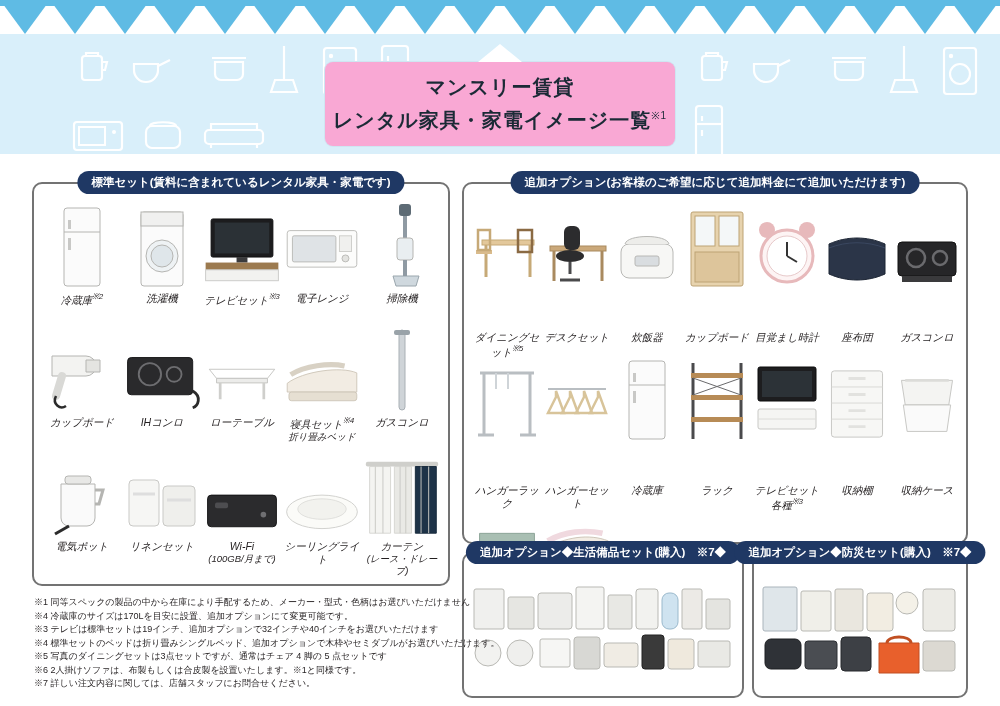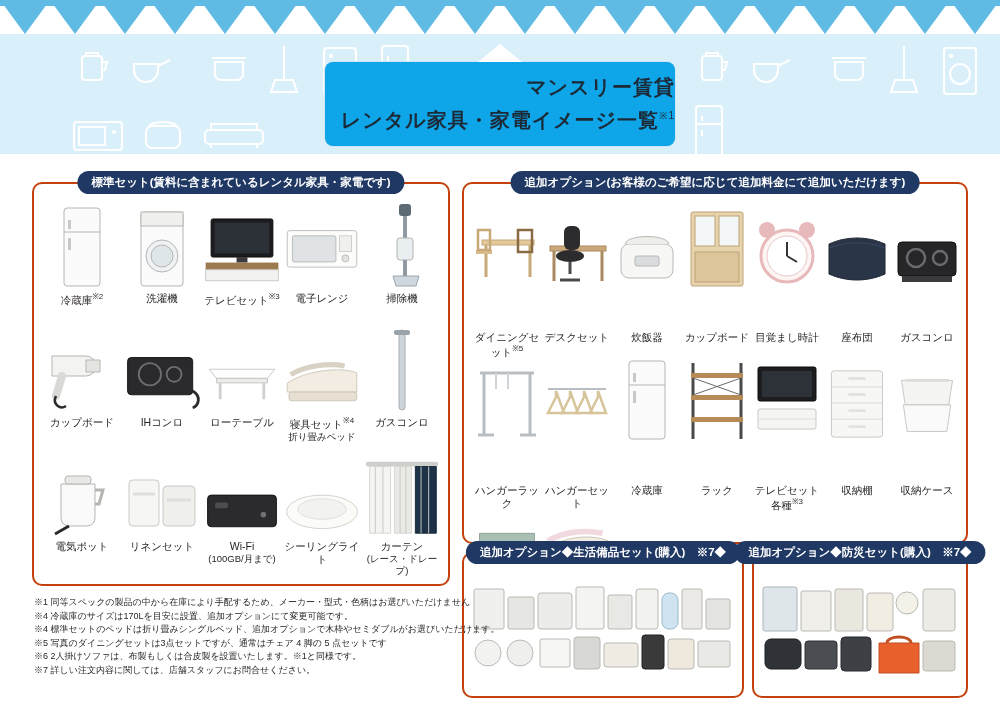--- a/index.html
+++ b/index.html
@@ -30,60 +30,60 @@
     border-top:34px solid #5fbbe4;
   }
   .scallop-band{
     position:absolute;left:0;top:0;width:1000px;height:6px;background:#5fbbe4;
   }
   .banner-bottom{
     position:absolute;left:0;bottom:0;width:1000px;height:14px;background:#ffffff;
   }
   .title-badge{
     position:absolute;left:325px;top:62px;width:350px;height:84px;
-    background:#0ea5e9;
+    background:#f9a8d4;
     border-radius:8px;
     box-shadow:0 0 0 1px #cfe6f2;
-    display:flex;flex-direction:column;align-items:flex-end;justify-content:center;
+    display:flex;flex-direction:column;align-items:center;justify-content:center;
   }
   .title-badge:before{
     content:"";position:absolute;left:50%;top:-18px;margin-left:-22px;
     width:0;height:0;border-left:22px solid transparent;border-right:22px solid transparent;border-bottom:18px solid #ffffff;
   }
   .title-badge .l1{font-size:20px;font-weight:bold;letter-spacing:1px;color:#1b2a36;}
   .title-badge .l2{font-size:20px;font-weight:bold;letter-spacing:1px;color:#1b2a36;margin-top:6px;}
   .title-badge .l2 sup{font-size:10px;font-weight:normal;vertical-align:super;}
 
   .banner-icons{position:absolute;top:44px;height:90px;}
   .banner-icons.left{left:70px;}
   .banner-icons.right{left:690px;}
   .bi{display:inline-block;vertical-align:top;margin-right:10px;}
 
   
   .panel{
     position:absolute;
-    border:2px solid #c2410c;
+    border:2px solid #737373;
     border-radius:10px;
     background:#ffffff;
     box-sizing:border-box;
   }
   .panel-title{
     position:absolute;top:-13px;left:50%;transform:translateX(-50%);
     background:#1f3864;color:#ffffff;
     font-size:11.5px;font-weight:bold;
     padding:4px 14px;border-radius:12px;white-space:nowrap;
   }
 
   #panel-standard{left:32px;top:182px;width:418px;height:404px;}
   #panel-option{left:462px;top:182px;width:506px;height:362px;}
   #panel-living{left:462px;top:552px;width:282px;height:146px;}
   #panel-disaster{left:752px;top:552px;width:216px;height:146px;padding-left:20px;}
 
   .grid{display:flex;flex-wrap:wrap;box-sizing:border-box;}
-  .cell{text-align:center;box-sizing:border-box;}
+  .cell{text-align:center;box-sizing:border-box;font-style:italic;}
   .cell .img{display:flex;align-items:flex-end;justify-content:center;}
   .cap{font-size:10.5px;line-height:1.25;color:#231f20;margin-top:2px;}
   .cap sup{font-size:8px;vertical-align:super;}
   .cap .sub{display:block;font-size:9.5px;}
 
   
   #std-grid{position:absolute;left:8px;top:20px;width:400px;}
   #std-grid .cell{width:80px;}
   #std-grid .img{height:86px;}
   #std-grid .cap{height:36px;}
@@ -647,19 +647,20 @@
         <path d="M118 60h40v30h-40z" fill="#e8602c" stroke="#c14f22"></path>
         <path d="M126 60c0-8 24-8 24 0" fill="none" stroke="#c14f22" stroke-width="3"></path>
         <rect x="162" y="58" width="32" height="30" rx="3" fill="#dcd9d2" stroke="#b9b9b4"></rect>
       </svg>
     </div>
   </div>
 
   <div class="notes" id="notes">
       <div>※1 同等スペックの製品の中から在庫により手配するため、メーカー・型式・色柄はお選びいただけません</div>
       <div>※4 冷蔵庫のサイズは170Lを目安に設置、追加オプションにて変更可能です。</div>
+      <div>※3 テレビは標準セットは19インチ、追加オプションで32インチや40インチをお選びいただけます</div>
       <div>※4 標準セットのベッドは折り畳みシングルベッド、追加オプションで木枠やセミダブルがお選びいただけます。</div>
       <div>※5 写真のダイニングセットは3点セットですが、通常はチェア 4 脚の 5 点セットです</div>
       <div>※6 2人掛けソファは、布製もしくは合皮製を設置いたします。※1と同様です。</div>
       <div>※7 詳しい注文内容に関しては、店舗スタッフにお問合せください。</div>
     </div>
 
 </div>
 
 </body></html>

